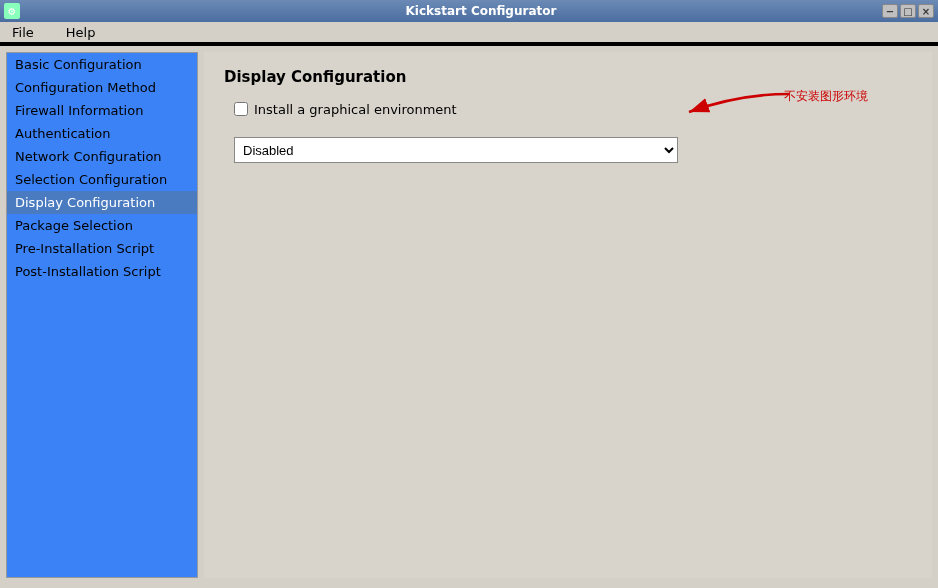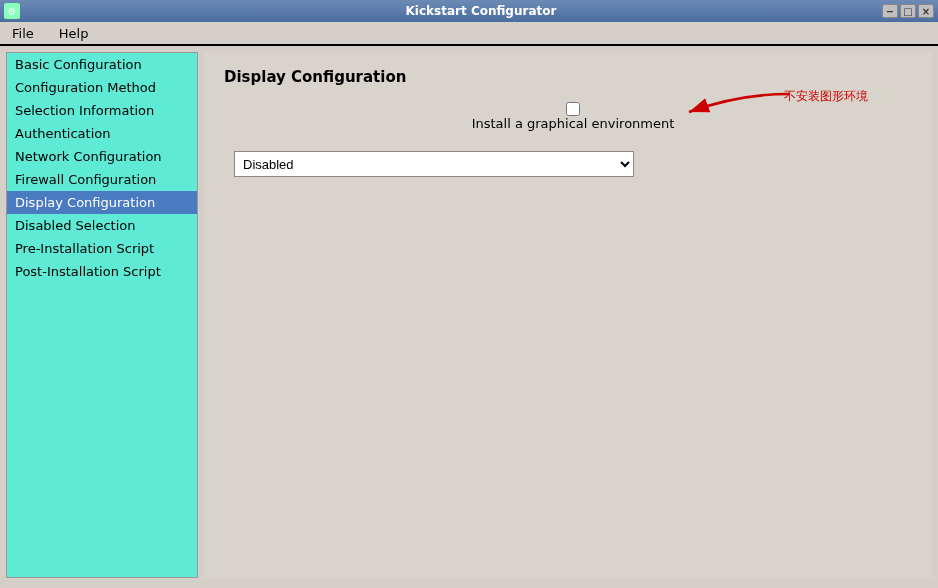--- a/index.html
+++ b/index.html
@@ -59,45 +59,45 @@
       font-size: 10px;
       cursor: pointer;
       color: #333;
     }
 
     
     .menu-bar {
       background: #d4d0c8;
       height: 24px;
       display: flex;
-      align-items: center;
+      align-items: flex-end;
       padding: 0 4px;
-      border-bottom: 2px solid #000000;
-      gap: 9px;
+      border-bottom: 4px solid #000000;
+      gap: 16px;
     }
     .menu-item {
       padding: 2px 8px;
       cursor: pointer;
       font-size: 13px;
       border-radius: 2px;
     }
 
     
     .main-window {
       background: #d4d0c8;
       display: flex;
       height: calc(588px - 22px - 24px - 4px);
       padding: 6px;
       gap: 6px;
     }
 
     
     .sidebar {
       width: 192px;
-      background: #5eead4;
+      background: #3b82f6;
       border: 1px solid #999;
       overflow-y: auto;
       flex-shrink: 0;
     }
     .sidebar-item {
       padding: 4px 8px;
       cursor: pointer;
       font-size: 13px;
       color: #000;
       white-space: nowrap;
@@ -116,24 +116,24 @@
 
     .section-title {
       font-size: 15px;
       font-weight: bold;
       margin-bottom: 16px;
       color: #000;
     }
 
     .checkbox-row {
       display: flex;
-      align-items: center;
+      align-items: flex-start;
+      gap: 6px;
       margin-bottom: 14px;
       margin-left: 10px;
-      flex-direction: column;
     }
     .checkbox-row input[type="checkbox"] {
       width: 14px;
       height: 14px;
       cursor: pointer;
     }
     .checkbox-label {
       font-size: 13px;
     }
 
@@ -141,21 +141,21 @@
       display: flex;
       align-items: center;
       gap: 10px;
       margin-left: 10px;
     }
     .setup-agent-label {
       font-size: 13px;
       white-space: nowrap;
     }
     .setup-agent-select {
-      width: 400px;
+      width: 444px;
       height: 26px;
       font-size: 13px;
       background: white;
       border: 1px solid #888;
       padding: 2px 4px;
       cursor: pointer;
     }
     .arrow-svg {
       position: absolute;
       left: 455px;
@@ -190,26 +190,26 @@
 <div class="menu-bar">
   <div class="menu-item">File</div>
   <div class="menu-item">Help</div>
 </div>
 
 <div class="main-window">
 
   <div class="sidebar">
     <div class="sidebar-item">Basic Configuration</div>
     <div class="sidebar-item">Configuration Method</div>
-    <div class="sidebar-item">Selection Information</div>
+    <div class="sidebar-item">Firewall Information</div>
     <div class="sidebar-item">Authentication</div>
     <div class="sidebar-item">Network Configuration</div>
-    <div class="sidebar-item">Firewall Configuration</div>
+    <div class="sidebar-item">Selection Configuration</div>
     <div class="sidebar-item active">Display Configuration</div>
-    <div class="sidebar-item">Disabled Selection</div>
+    <div class="sidebar-item">Package Selection</div>
     <div class="sidebar-item">Pre-Installation Script</div>
     <div class="sidebar-item">Post-Installation Script</div>
   </div>
 
   <div class="content-area">
     <div class="section-title">Display Configuration</div>
 
     <div style="position: relative; margin-bottom: 20px;">
       <div class="checkbox-row">
         <input type="checkbox" style="">

